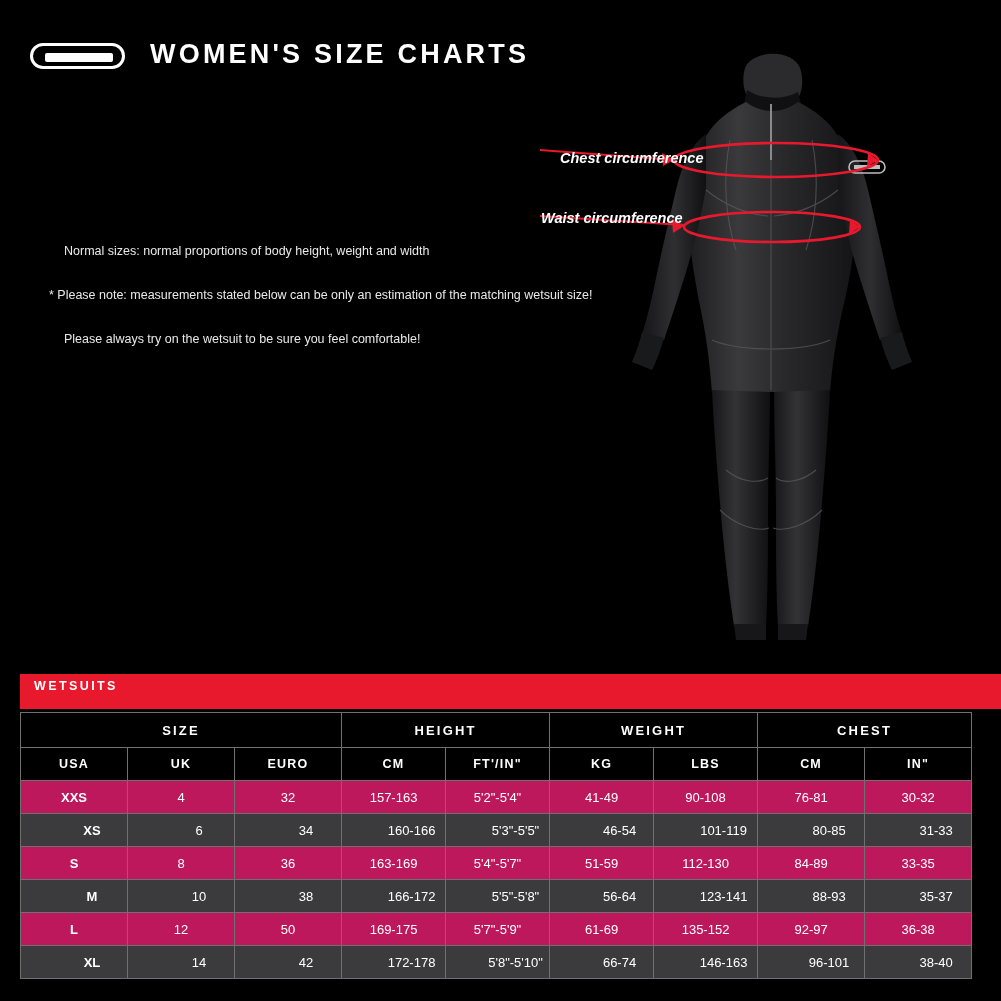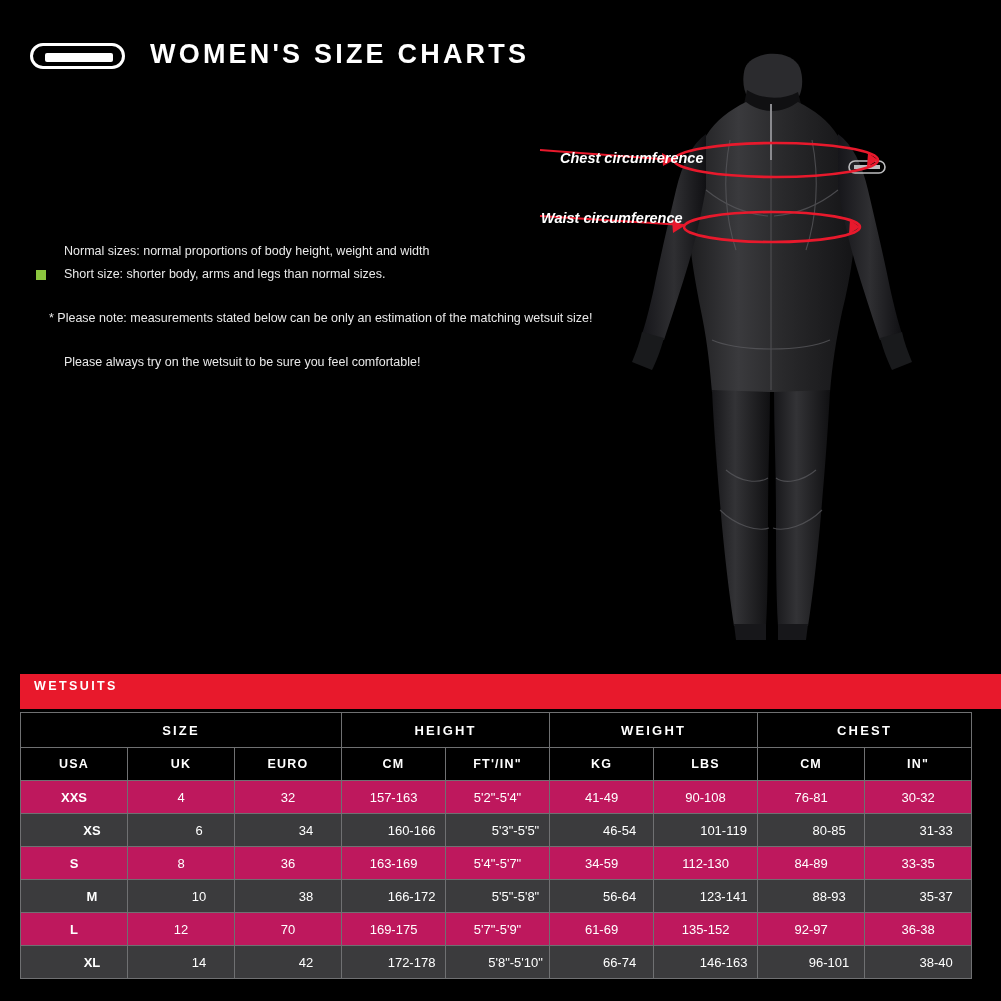--- a/index.html
+++ b/index.html
@@ -185,24 +185,20 @@
 
 <div class="header">
   <div class="logo">
     <div class="logo-inner"></div>
   </div>
   <div class="page-title">WOMEN'S SIZE CHARTS</div>
 </div>
 
 <div class="notes">
   <div class="note-plain">Normal sizes: normal proportions of body height, weight and width</div>
-  <div class="note-row">
-    <span class="swatch" id="sw-short" style="background: rgb(140, 198, 63);"></span>
-    <span>Short size: shorter body, arms and legs than normal sizes.</span>
-  </div>
   <div class="notes-gap"></div>
   <div class="note-foot">* Please note: measurements stated below can be only an estimation of the matching wetsuit size!</div>
   <div class="notes-gap"></div>
   <div class="note-plain">Please always try on the wetsuit to be sure you feel comfortable!</div>
 </div>
 
 <div class="illustration">
   <svg width="460" height="620" viewBox="0 0 460 620">
     <defs>
       <linearGradient id="bodyGrad" x1="0" y1="0" x2="1" y2="0">
@@ -345,40 +341,40 @@
         <td>101-119</td>
         <td>80-85</td>
         <td>31-33</td>
       </tr>
       <tr class="odd">
         <td class="sz">S</td>
         <td>8</td>
         <td>36</td>
         <td>163-169</td>
         <td>5'4"-5'7"</td>
-        <td>34-59</td>
+        <td>51-59</td>
         <td>112-130</td>
         <td>84-89</td>
         <td>33-35</td>
       </tr>
       <tr class="even">
         <td class="sz">M</td>
         <td>10</td>
         <td>38</td>
         <td>166-172</td>
         <td>5'5"-5'8"</td>
         <td>56-64</td>
         <td>123-141</td>
         <td>88-93</td>
         <td>35-37</td>
       </tr>
       <tr class="odd">
         <td class="sz">L</td>
         <td>12</td>
-        <td>70</td>
+        <td>50</td>
         <td>169-175</td>
         <td>5'7"-5'9"</td>
         <td>61-69</td>
         <td>135-152</td>
         <td>92-97</td>
         <td>36-38</td>
       </tr>
       <tr class="even">
         <td class="sz">XL</td>
         <td>14</td>

